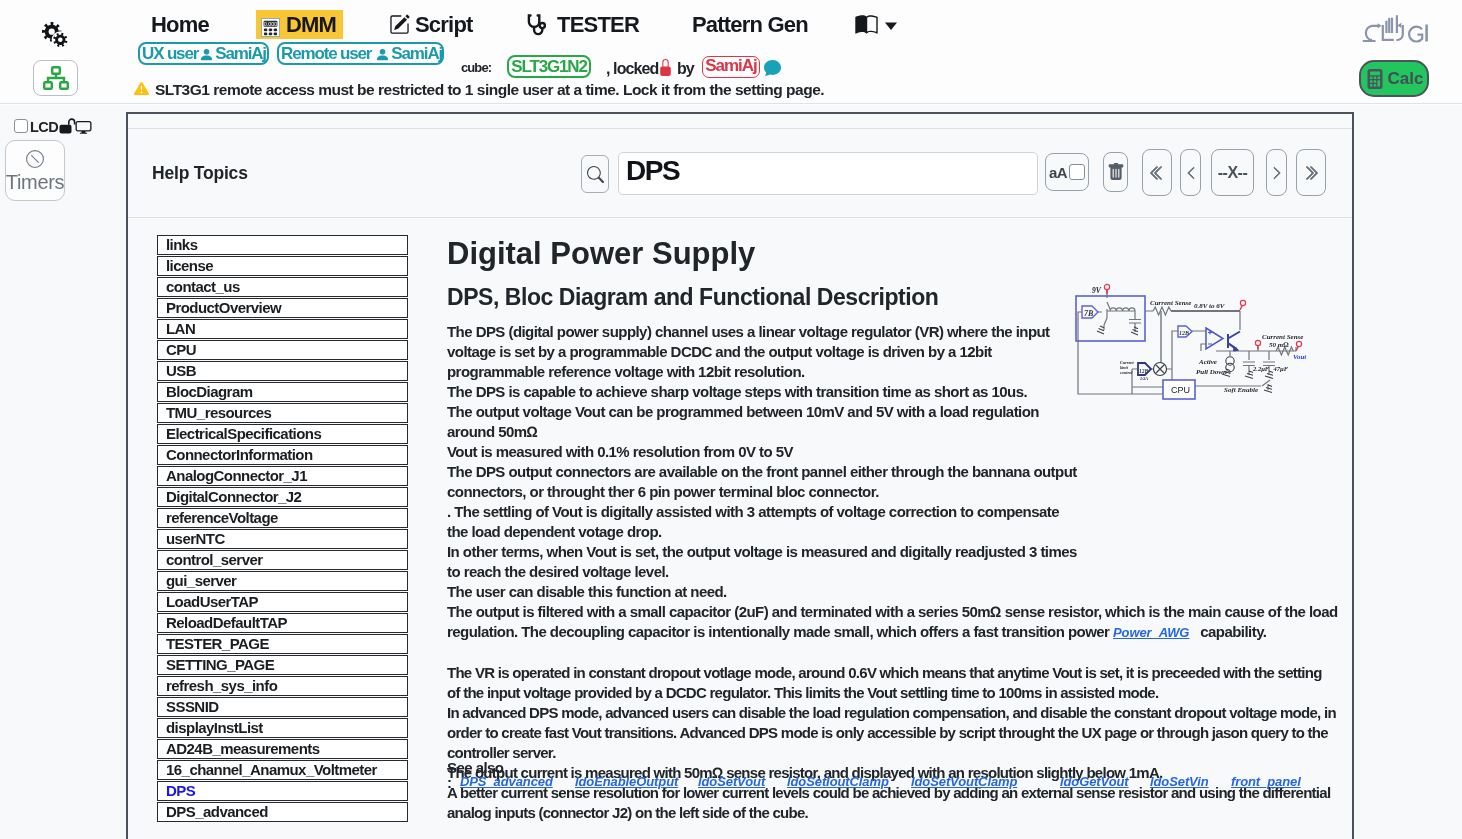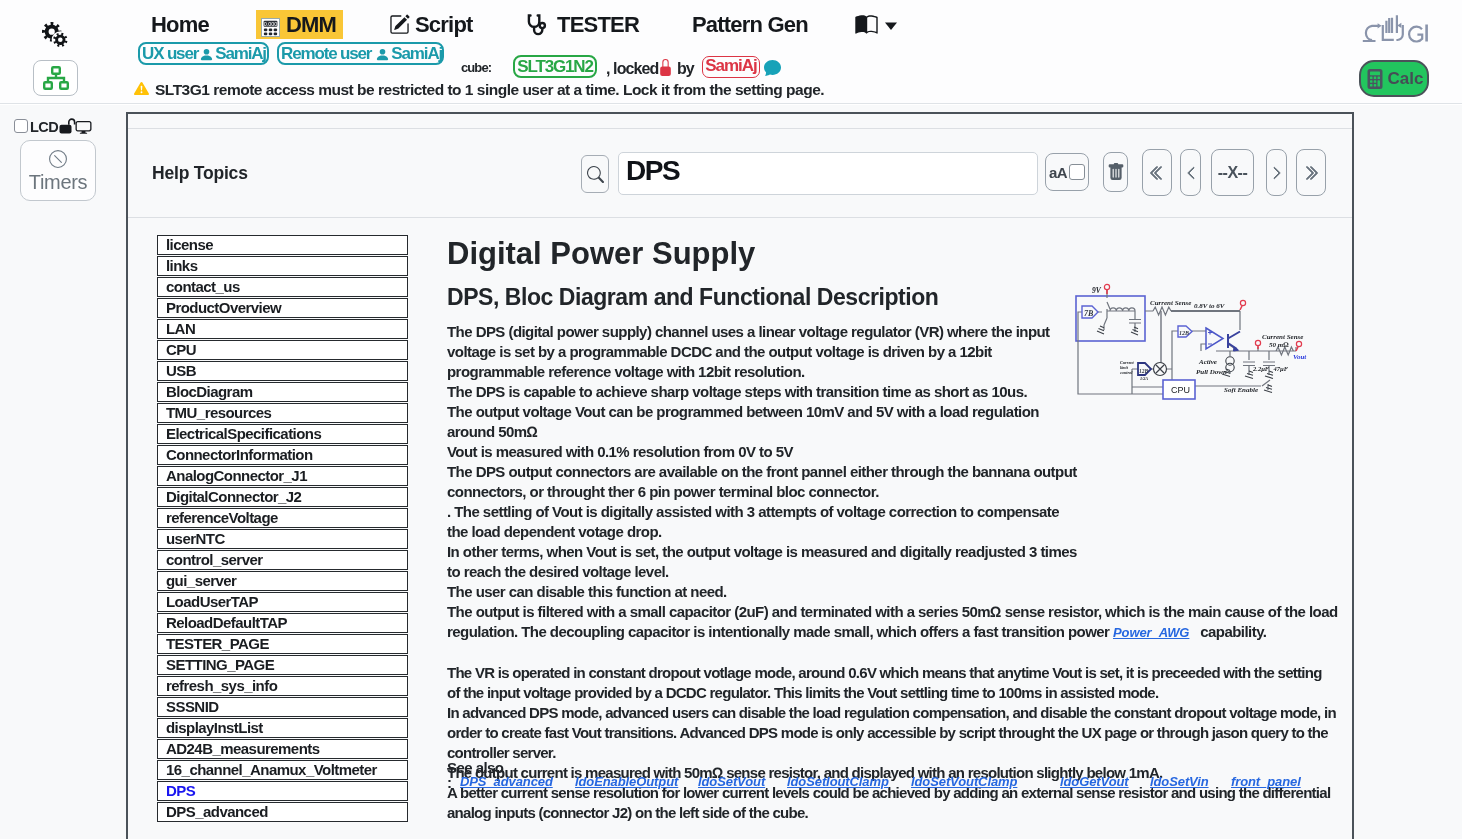--- a/index.html
+++ b/index.html
@@ -83,21 +83,21 @@
  <path d="M64.6 11.5 V28.5" stroke-width="2.6"></path>
 </svg>
 
 <div class="bdg" style="left:138px; width:131px;">UX user<svg width="15" height="15" viewBox="0 0 16 16" fill="#1b9aaa" style="margin:2px 1px 0 1px; flex-shrink:0;">
       <path d="M3 14s-1 0-1-1 1-4 6-4 6 3 6 4-1 1-1 1H3zm5-6a3 3 0 1 0 0-6 3 3 0 0 0 0 6z"></path>
     </svg>SamiAj</div>
 <div class="bdg" style="left:277px; width:167px;">Remote user<svg width="15" height="15" viewBox="0 0 16 16" fill="#1b9aaa" style="margin:2px 1px 0 4px; flex-shrink:0;">
       <path d="M3 14s-1 0-1-1 1-4 6-4 6 3 6 4-1 1-1 1H3zm5-6a3 3 0 1 0 0-6 3 3 0 0 0 0 6z"></path>
     </svg>SamiAj</div>
 <div class="tag" style="left:461px; top:59.5px; font-size:13px; letter-spacing:-0.9px;">cube:</div>
-<div class="abs tag" style="left:507px; top:55px; width:84px; height:23px; border:2px solid #28a745; border-radius:8px; color:#28a745; font-size:17px; letter-spacing:-1.15px; text-align:center; line-height:19px;margin-left:6px;">SLT3G1N2</div>
+<div class="abs tag" style="left:507px; top:55px; width:84px; height:23px; border:2px solid #28a745; border-radius:8px; color:#28a745; font-size:17px; letter-spacing:-1.15px; text-align:center; line-height:19px;">SLT3G1N2</div>
 <div class="tag" style="left:606px; top:59.5px; font-size:16px; letter-spacing:-0.9px;">, locked</div>
 <svg class="abs" style="left:657px; top:59px;" width="17" height="17" viewBox="0 0 16 16" fill="#dc3545">
     <path d="M8 1a2 2 0 0 1 2 2v4H6V3a2 2 0 0 1 2-2zm3 6V3a3 3 0 0 0-6 0v4a2 2 0 0 0-2 2v5a2 2 0 0 0 2 2h6a2 2 0 0 0 2-2V9a2 2 0 0 0-2-2z"></path>
   </svg>
 <div class="tag" style="left:677px; top:59.5px; font-size:16px; letter-spacing:-0.9px;">by</div>
 <div class="abs tag" style="left:702px; top:56px; width:58px; height:22px; border:1.6px solid #dc3545; border-radius:7px; color:#dc3545; font-size:17px; letter-spacing:-1px; text-align:center; line-height:18px;">SamiAj</div>
 <svg class="abs" style="left:764px; top:59px;" width="17" height="17" viewBox="0 0 16 16" fill="#17a2b8">
     <path d="M8 15c4.418 0 8-3.134 8-7s-3.582-7-8-7-8 3.134-8 7c0 1.76.743 3.37 1.97 4.6-.097 1.016-.417 2.13-.771 2.966-.079.186.074.394.273.362 2.256-.37 3.597-.938 4.18-1.234A9.06 9.06 0 0 0 8 15z"></path>
   </svg>
 
@@ -113,21 +113,21 @@
 
 <div class="abs" style="left:14px; top:119px; width:14px; height:14px; background:#fff; border:1.5px solid #8a8f98; border-radius:3px;"></div>
 <div class="tag" style="left:30px; top:119px; font-size:14.5px; letter-spacing:-0.5px;">LCD</div>
 <svg class="abs" style="left:59px; top:118px;" width="17" height="16" viewBox="0 0 17 16">
  <rect x="0.5" y="6.8" width="12" height="8.7" rx="2" fill="#16191d"></rect>
  <path d="M9.8 6.8 V4 a2.9 2.9 0 0 1 5.8 0 V6.4" fill="none" stroke="#16191d" stroke-width="1.6"></path>
 </svg>
 <svg class="abs" style="left:75px; top:119.5px;" width="17" height="15" viewBox="0 0 16 15" fill="#16191d">
     <path d="M0 3.2C0 2 1 1 2.2 1h11.6C15 1 16 2 16 3.2v6.1c0 1.2-1 2.2-2.2 2.2H9.9c0 .6.07 1.05.22 1.35h1.18a.45.45 0 0 1 0 .9H4.7a.45.45 0 0 1 0-.9h1.18c.15-.3.22-.75.22-1.35H2.2C1 11.5 0 10.5 0 9.3V3.2zm1.3 0v6.1c0 .5.4.9.9.9h11.6c.5 0 .9-.4.9-.9V3.2c0-.5-.4-.9-.9-.9H2.2c-.5 0-.9.4-.9.9z"></path>
   </svg>
-<div class="btn" style="left:20px; top:140px; width:76px; height:61px; flex-direction:column; color:#6c757d; font-size:20px; border-color:#c2c8ce; background:#fdfdfe; border-radius:10px;">
+<div class="btn" style="left:5px; top:140px; width:60px; height:61px; flex-direction:column; color:#6c757d; font-size:20px; border-color:#c2c8ce; background:#fdfdfe; border-radius:10px;">
  <svg width="18" height="18" viewBox="0 0 16 16" fill="#717c87" style="margin:2px 0 3px 0;">
       <path d="M8 15A7 7 0 1 1 8 1a7 7 0 0 1 0 14zm0 1A8 8 0 1 0 8 0a8 8 0 0 0 0 16z"></path>
       <path d="M4.646 4.646a.5.5 0 0 1 .708 0l6 6a.5.5 0 0 1-.708.708l-6-6a.5.5 0 0 1 0-.708z"></path>
     </svg>
  <span style="letter-spacing:-0.3px;">Timers</span>
 </div>
 
 <div id="panel"></div>
 <div class="abs" style="left:128px; top:128px; width:1224px; border-top:1px solid #dcdfe3;"></div>
 <div class="abs" style="left:128px; top:217px; width:1224px; border-top:1px solid #dcdfe3;"></div>
@@ -163,22 +163,22 @@
     </svg>
 </div>
 <div class="btn" style="left:1296px; top:149px; width:30px; height:47px;">
  <svg width="16" height="16" viewBox="0 0 16 16" fill="#5f6a75" stroke="#5f6a75" stroke-width="1">
       <path d="M3.646 1.646a.5.5 0 0 1 .708 0l6 6a.5.5 0 0 1 0 .708l-6 6a.5.5 0 0 1-.708-.708L9.293 8 3.646 2.354a.5.5 0 0 1 0-.708z"></path>
       <path d="M7.646 1.646a.5.5 0 0 1 .708 0l6 6a.5.5 0 0 1 0 .708l-6 6a.5.5 0 0 1-.708-.708L13.293 8 7.646 2.354a.5.5 0 0 1 0-.708z"></path>
     </svg>
 </div>
 
 <div class="abs" style="left:157px; top:235px;">
+  <div class="topic">links</div>
   <div class="topic">license</div>
-  <div class="topic">links</div>
   <div class="topic">contact_us</div>
   <div class="topic">ProductOverview</div>
   <div class="topic">LAN</div>
   <div class="topic">CPU</div>
   <div class="topic">USB</div>
   <div class="topic">BlocDiagram</div>
   <div class="topic">TMU_resources</div>
   <div class="topic">ElectricalSpecifications</div>
   <div class="topic">ConnectorInformation</div>
   <div class="topic">AnalogConnector_J1</div>

